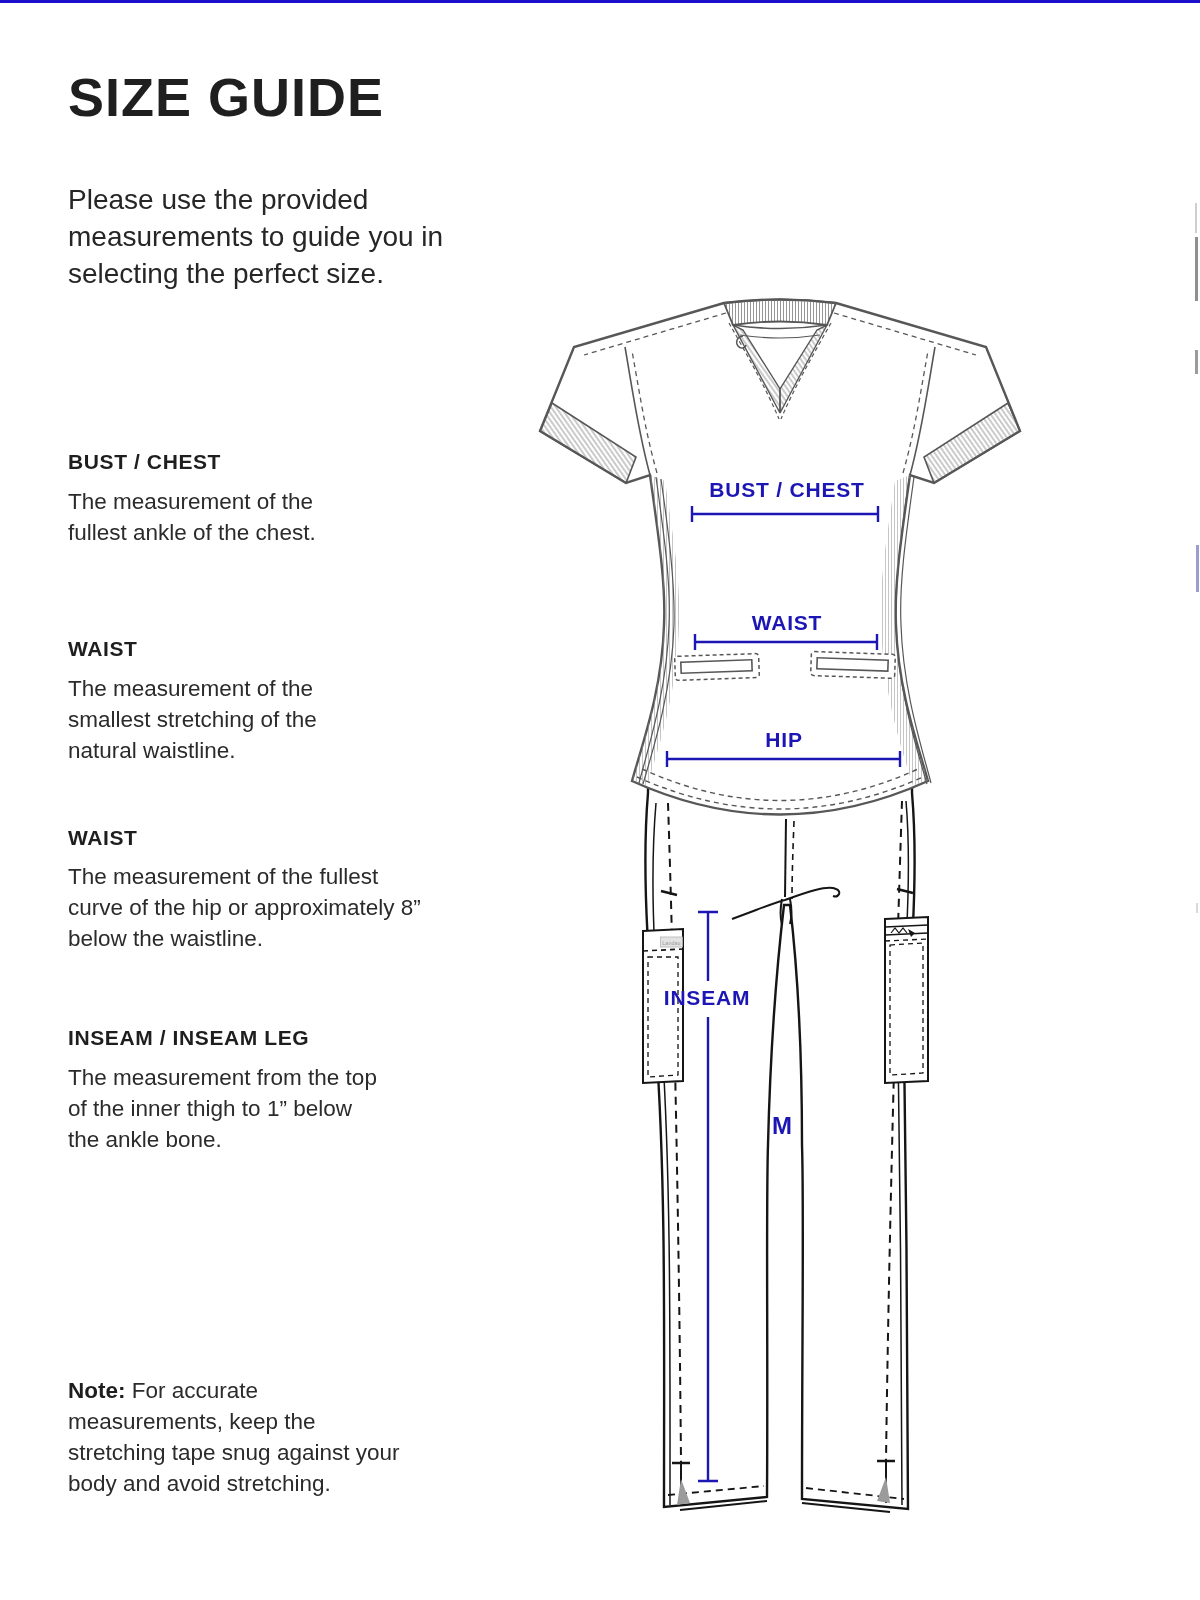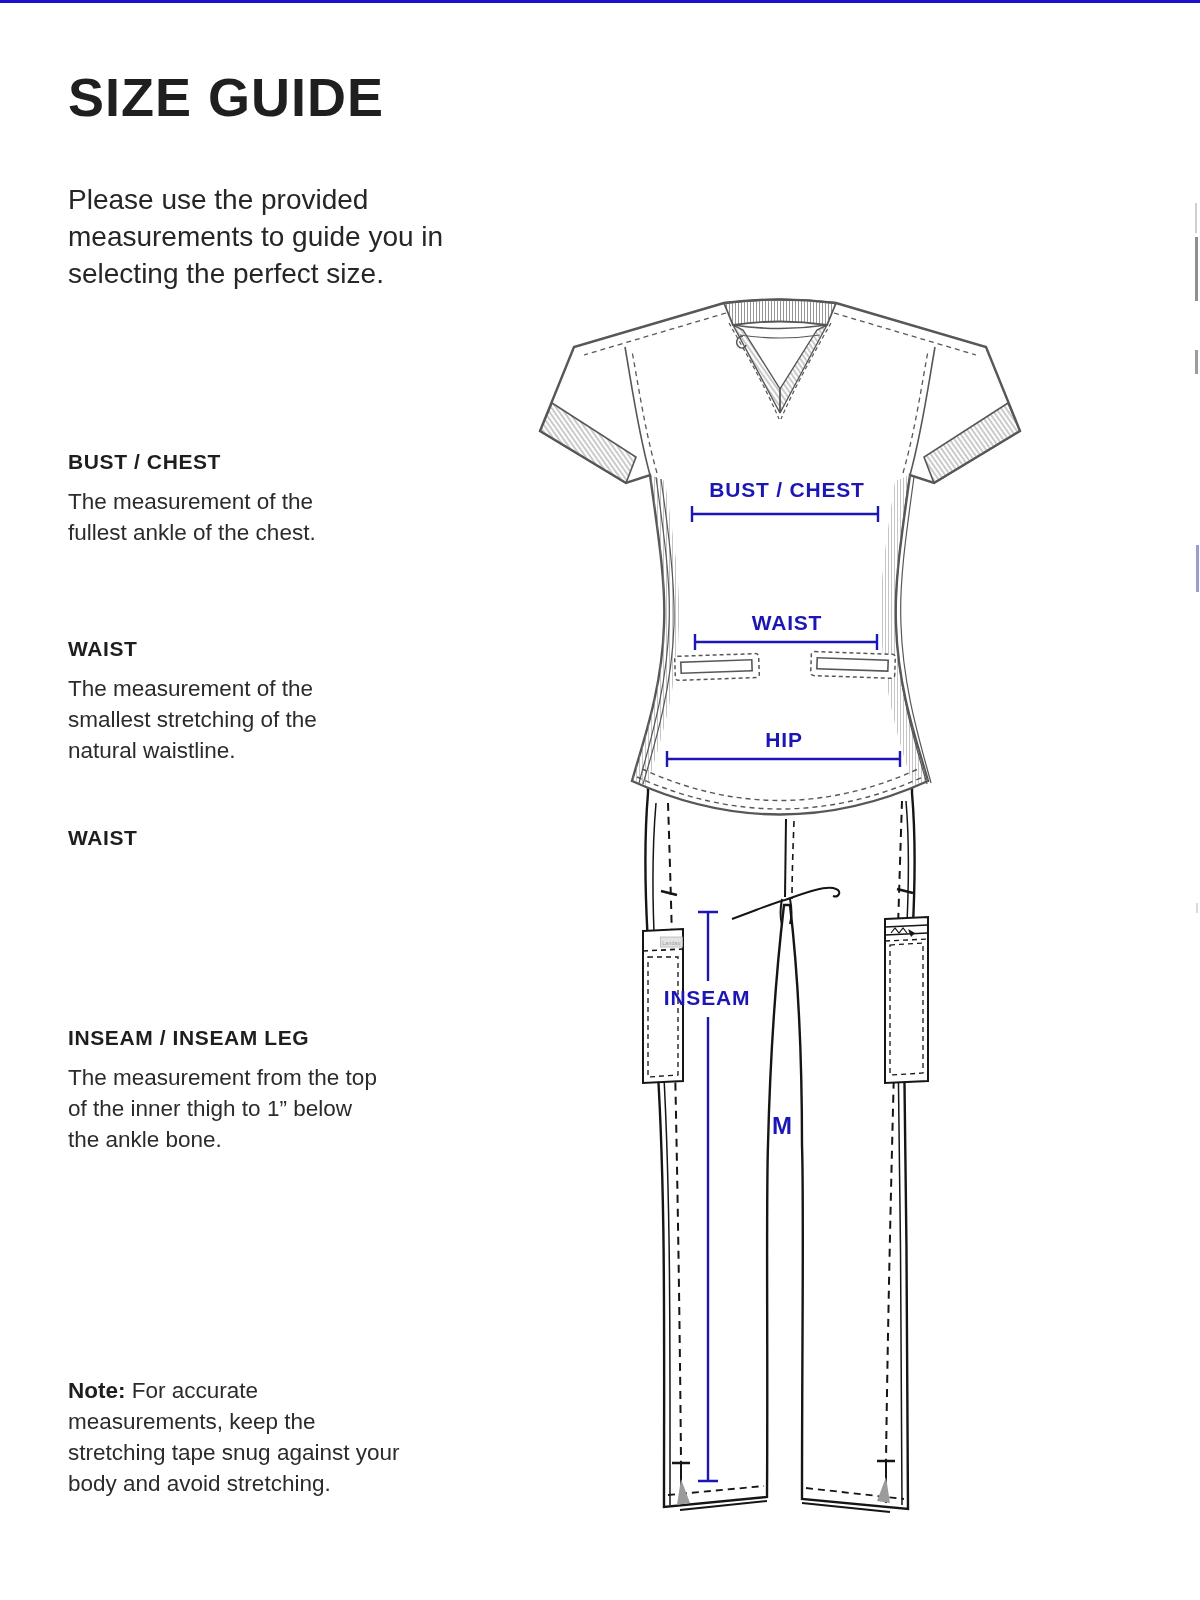--- a/index.html
+++ b/index.html
@@ -36,20 +36,21 @@
 
   <p class="intro abs" style="left:68px; top:181px; width:452px;">Please use the provided measurements to guide you in selecting the perfect size.</p>
 
   <h2 class="sec-h abs" style="left:68px; top:450px;">BUST / CHEST</h2>
   <p class="body abs" style="left:68px; top:486px; width:270px;">The measurement of the fullest ankle of the chest.</p>
 
   <h2 class="sec-h abs" style="left:68px; top:637px;">WAIST</h2>
   <p class="body abs" style="left:68px; top:673px; width:305px;">The measurement of the smallest stretching of the natural waistline.</p>
 
   <h2 class="sec-h abs" style="left:68px; top:826px;">WAIST</h2>
+  <p class="body abs" style="left:68px; top:861px; width:365px;">The measurement of the fullest curve of the hip or approximately 8” below the waistline.</p>
 
   <h2 class="sec-h abs" style="left:68px; top:1026px;">INSEAM / INSEAM LEG</h2>
   <p class="body abs" style="left:68px; top:1062px; width:320px;">The measurement from the top of the inner thigh to 1” below the ankle bone.</p>
 
   <p class="body abs" style="left:68px; top:1375px; width:340px;"><span class="b">Note:</span> <span>For accurate measurements, keep the stretching tape snug against your body and avoid stretching.</span></p>
 
   <div class="abs" style="left:530px; top:283px;">
   <svg width="510" height="1280" viewBox="0 0 510 1280">
     <defs>
       <pattern id="ribV" width="3" height="6" patternUnits="userSpaceOnUse">

